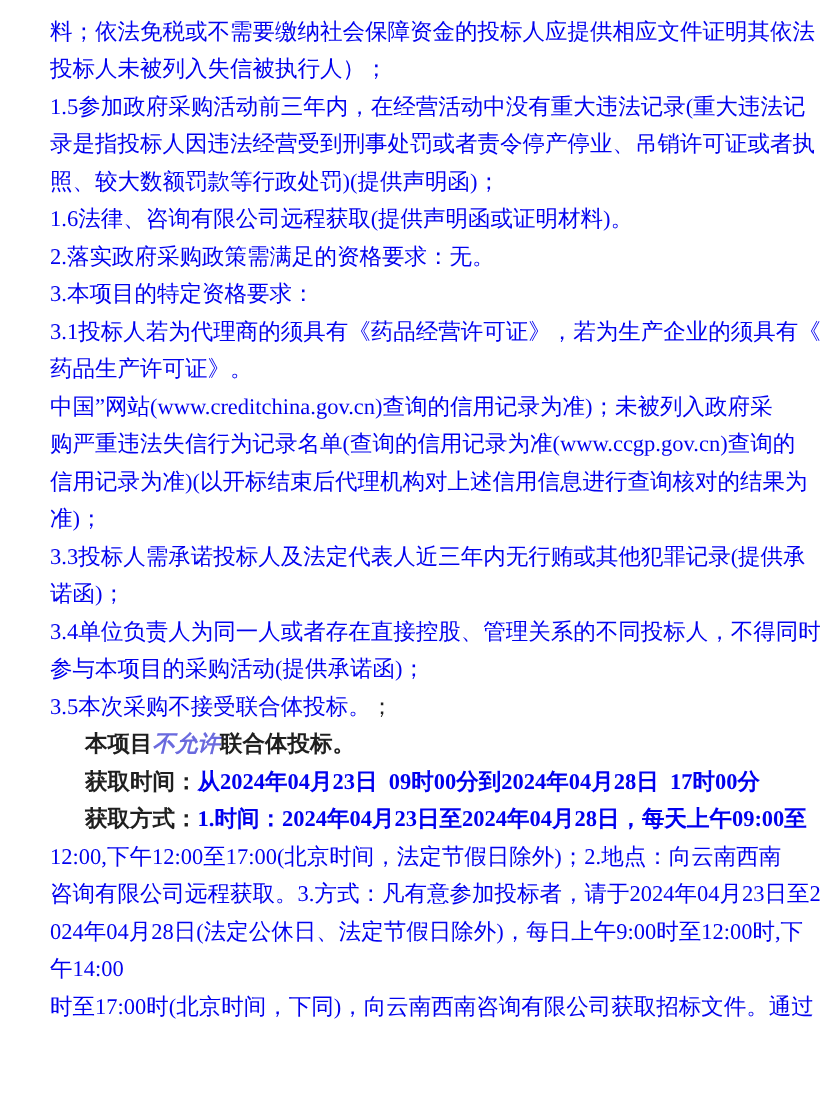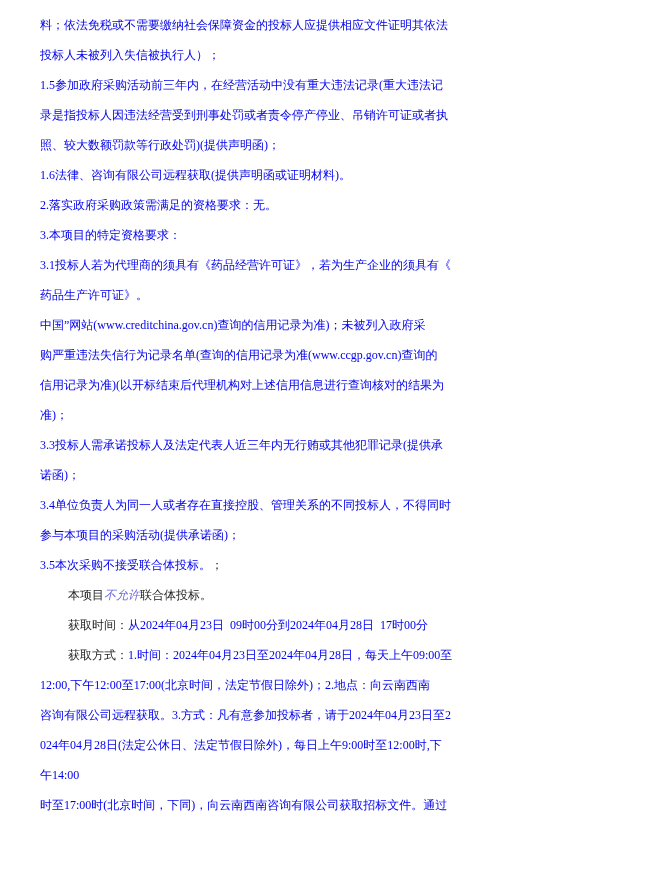--- a/index.html
+++ b/index.html
@@ -11,26 +11,27 @@
     height: 893px;
     background: var(--bg, #ffffff);
     font-family: "Liberation Serif", serif;
     overflow: hidden;
   }
   .doc {
     padding: 10px 28px 0 40px;
   }
   .line {
     line-height: 30px;
-    font-size: 12px;
+    font-size: 18px;
     white-space: pre;
     color: var(--blue, #0101ee);
   }
   .line.indent {
     padding-left: 28px;
+    font-weight: bold;
   }
   .line.bold {
     font-weight: bold;
     letter-spacing: 1.5px;
   }
   .seg-blue   { color: var(--blue, #0101ee); }
   .seg-black  { color: var(--black, #1f1f1f); }
   .seg-italic { color: var(--italic, #6a6ade); font-style: italic; }
 </style>
 </head>

